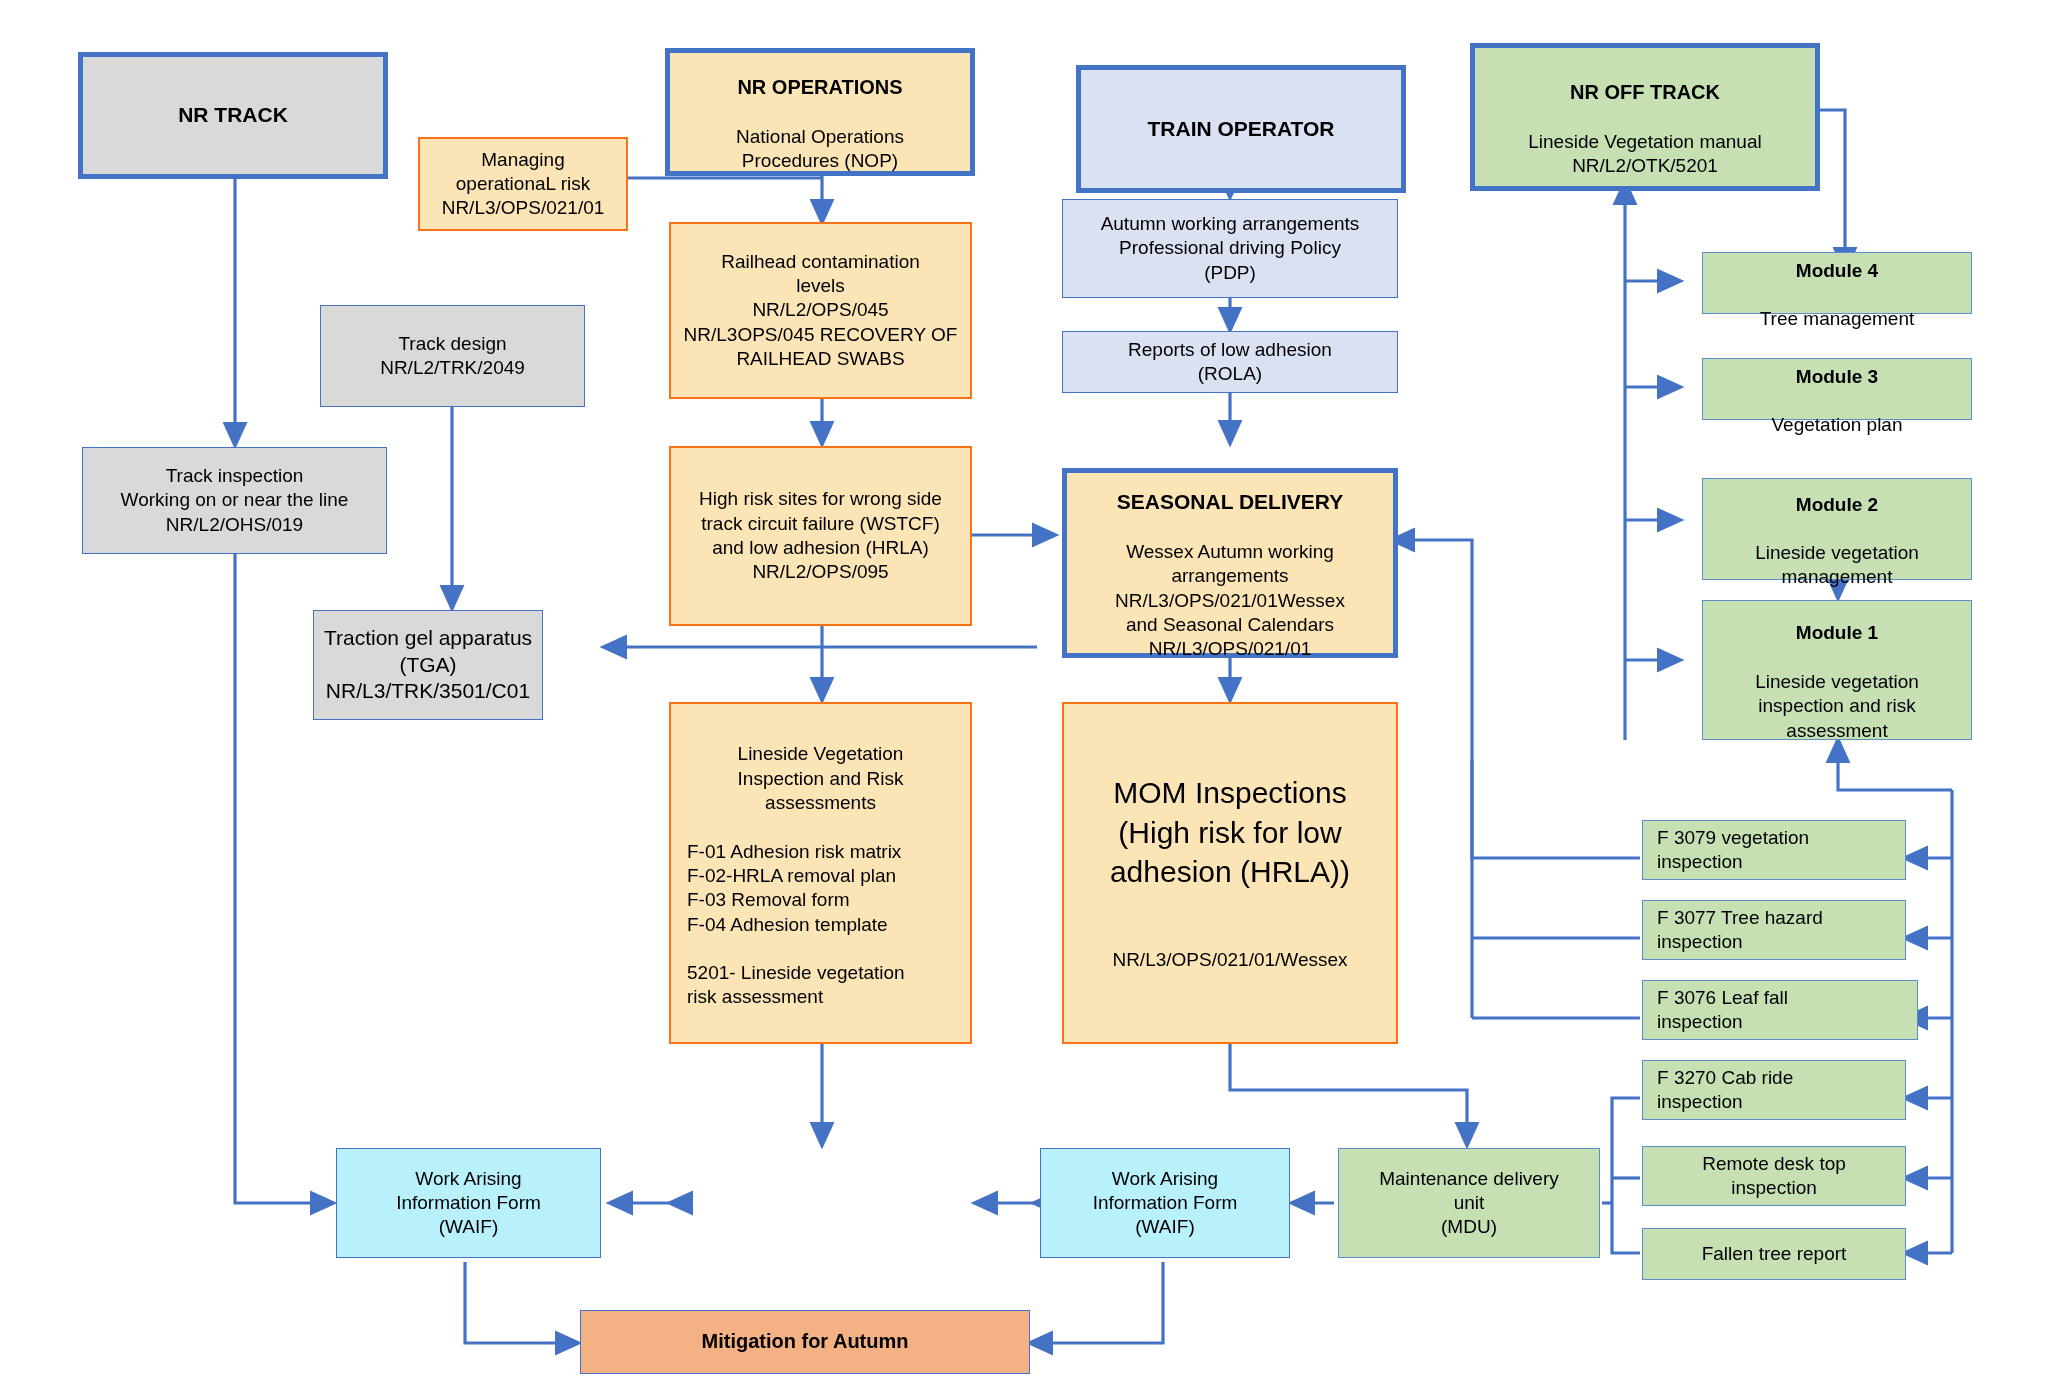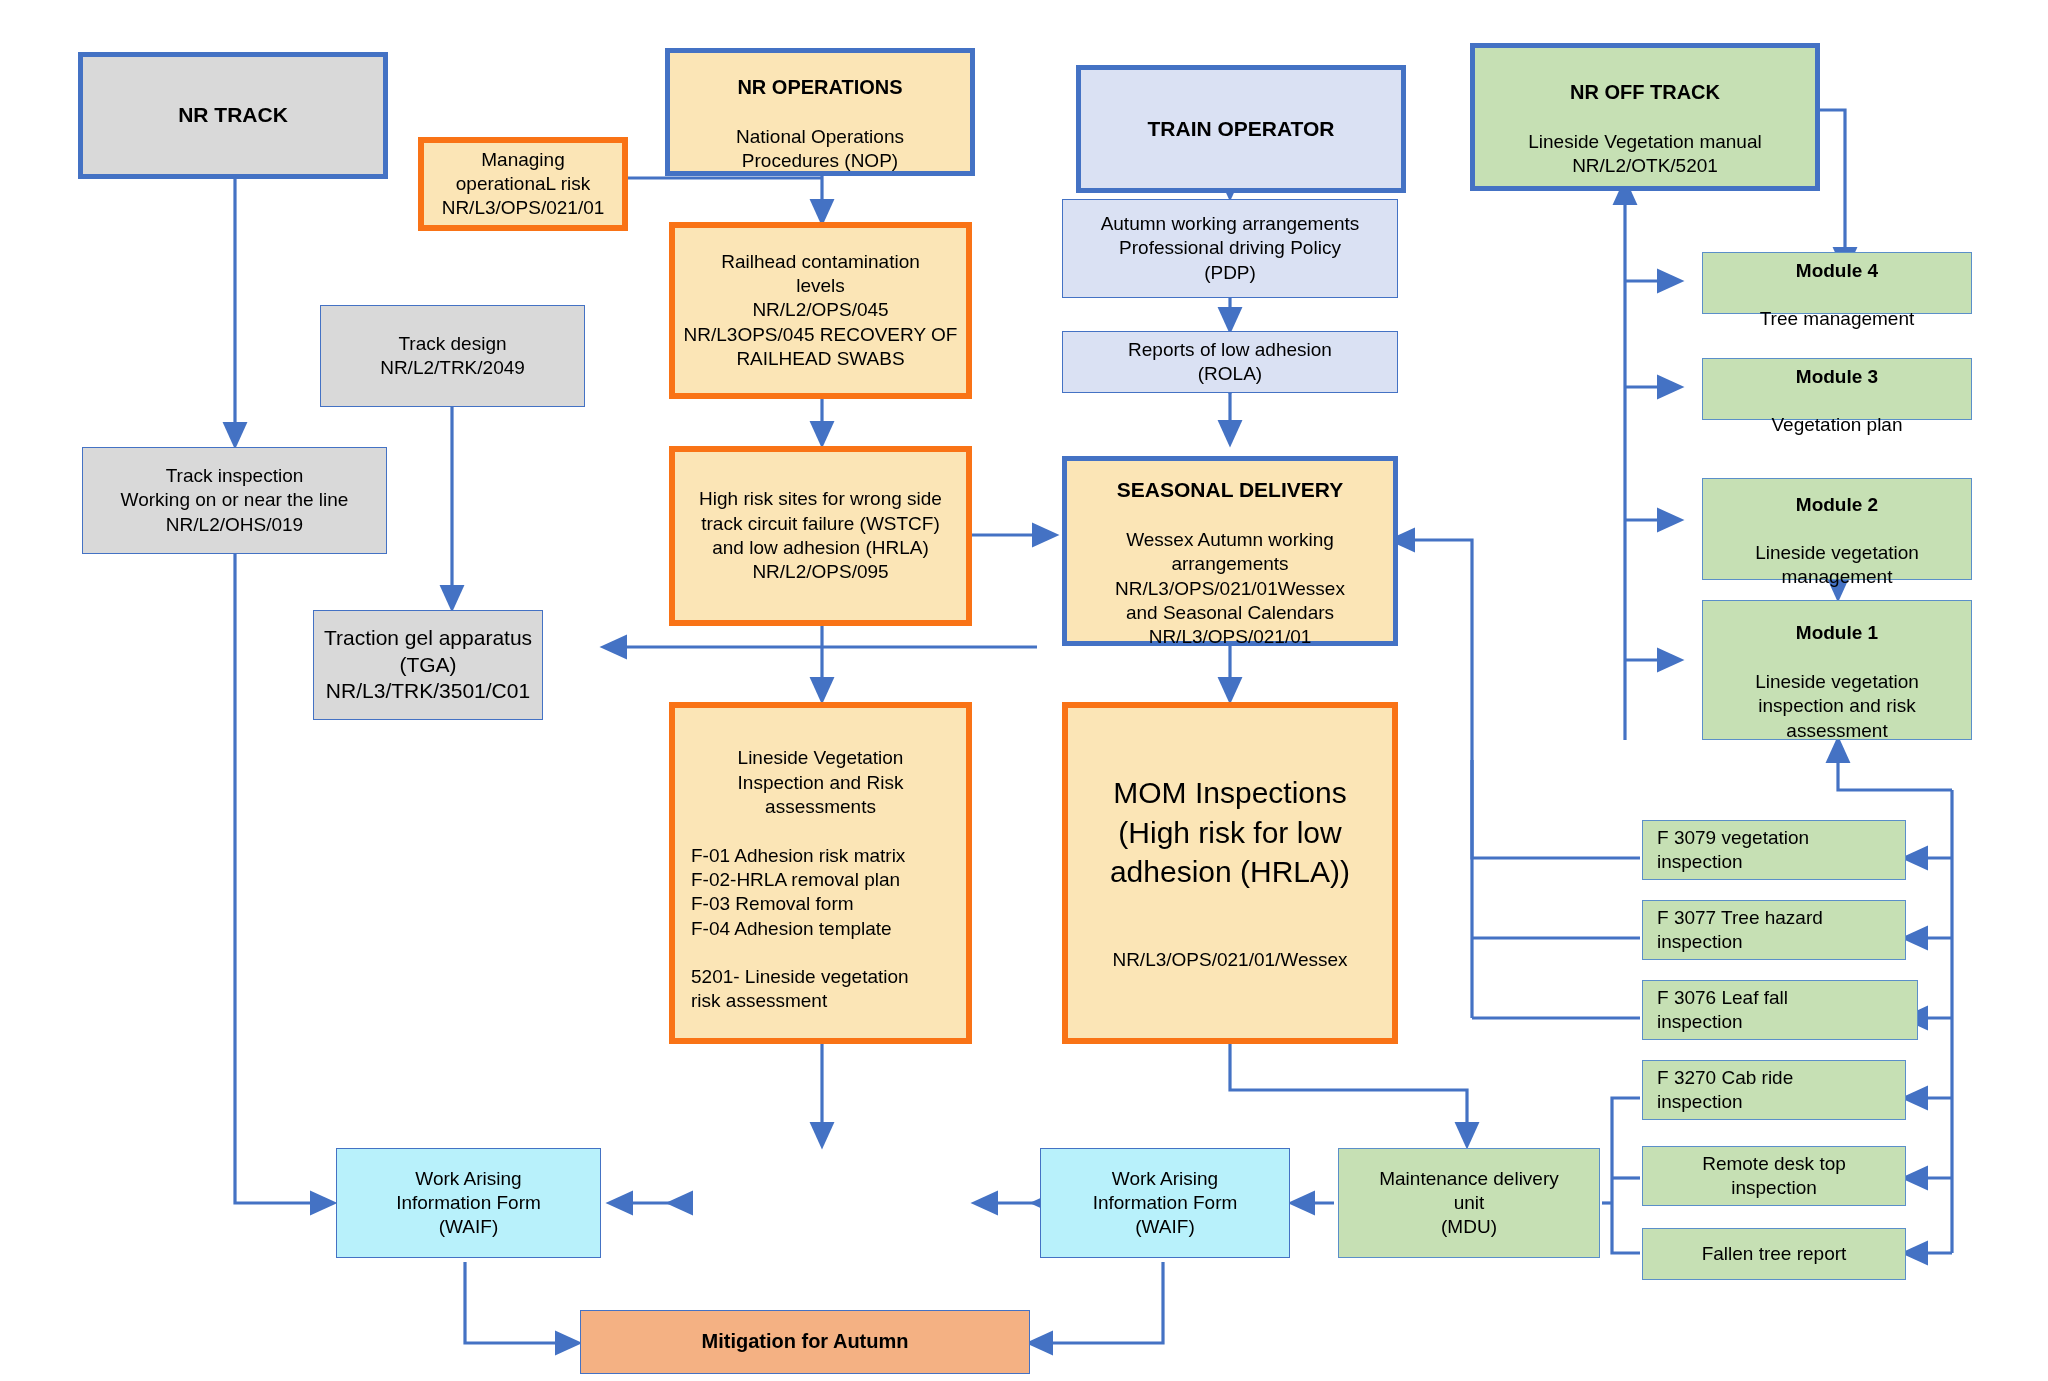--- a/index.html
+++ b/index.html
@@ -4,21 +4,21 @@
 <style>
   html,body{margin:0;padding:0;background:#ffffff;}
   body{font-family:"Liberation Sans", sans-serif;}
   #stage{position:relative;width:2048px;height:1381px;background:#fff;overflow:hidden;}
   .node{position:absolute;box-sizing:border-box;display:flex;align-items:center;justify-content:center;
         text-align:center;color:#000;line-height:1.28;padding:4px 8px;}
   .node .txt{white-space:pre-line;width:100%;}
   .ttl{font-weight:bold;display:block;}
   
   .grey   {background:#d9d9d9;border:1px solid #4472c4;}
-  .cream  {background:#fbe5b6;border:6px solid #f97316;}
+  .cream  {background:#fbe5b6;border:2px solid #f97316;}
   .lav    {background:#dae1f3;border:1px solid #4472c4;}
   .green  {background:#c6e0b4;border:1px solid #5b8fc9;}
   .cyan   {background:#b8f1fb;border:1px solid #4472c4;}
   .orange {background:#f4b183;border:1px solid #4472c4;}
   .thick  {border:5px solid #4472c4;}
   svg.wires{position:absolute;left:0;top:0;width:2048px;height:1381px;pointer-events:none;}
   .w{stroke:#4472c4;stroke-width:3.2;fill:none;}
 </style>
 </head>
 <body>
@@ -182,21 +182,21 @@
     <span class="txt">Autumn working arrangements
 Professional driving Policy
 (PDP)</span>
   </div>
 
   <div class="node lav" style="left:1062px;top:331px;width:336px;height:62px;font-size:19px;">
     <span class="txt">Reports of low adhesion
 (ROLA)</span>
   </div>
 
-  <div class="node cream thick" style="left:1062px;top:456px;width:336px;height:190px;font-size:19px;">
+  <div class="node cream thick" style="left:1062px;top:468px;width:336px;height:190px;font-size:19px;">
     <div class="txt">
       <span class="ttl" style="font-size:21px;">SEASONAL DELIVERY</span>
       <span>Wessex Autumn working
 arrangements
 NR/L3/OPS/021/01Wessex
 and Seasonal Calendars
 NR/L3/OPS/021/01</span>
     </div>
   </div>
 

